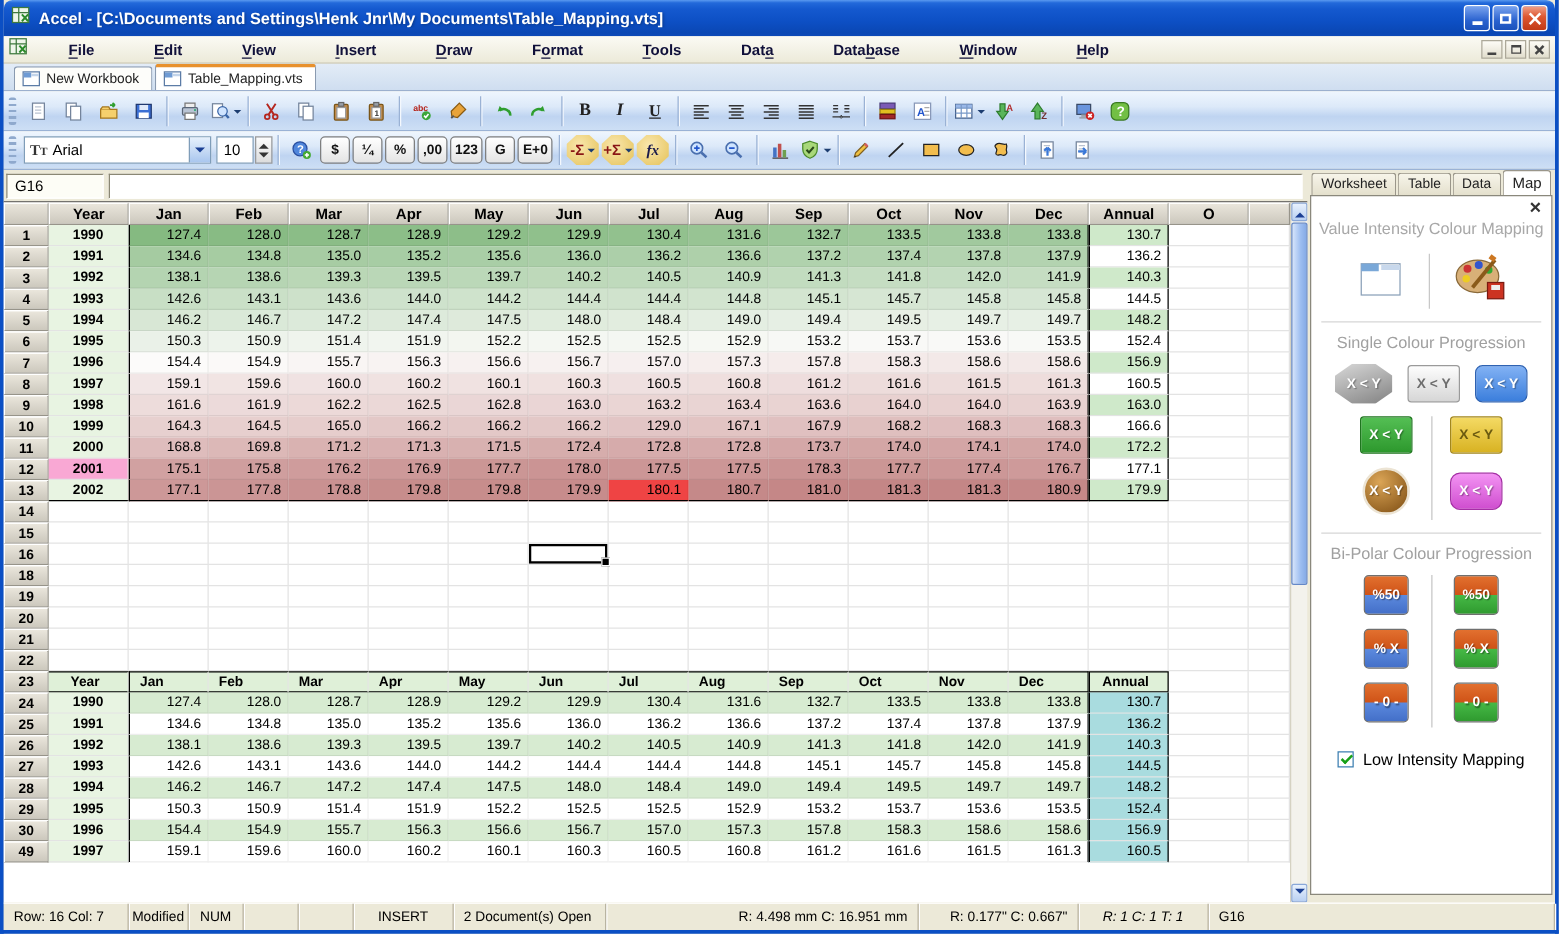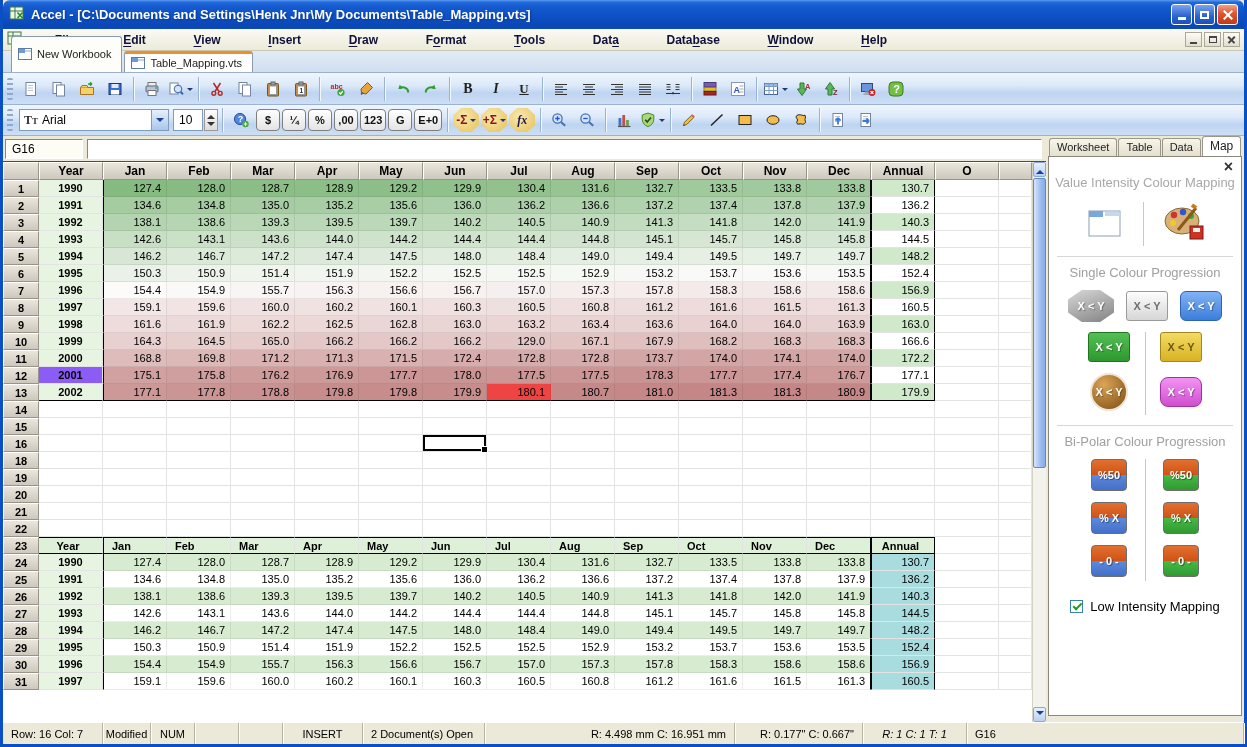--- a/index.html
+++ b/index.html
@@ -28,21 +28,21 @@
   .mdibtns{margin-left:auto;display:flex;gap:2px}
   .mdib{width:17px;height:15px;border:1px solid #aca899;background:linear-gradient(#fdfcf7,#e2decd);display:flex;align-items:center;justify-content:center;cursor:pointer}
   .mdib i{display:block}
   .mdib.mn i{width:7px;height:2px;background:#444;margin-top:6px}
   .mdib.rs i{width:8px;height:7px;border:1px solid #444;border-top:2px solid #444}
   .mdib.cl{position:relative}
   .mdib.cl i,.mdib.cl b{position:absolute;left:3px;top:6px;width:9px;height:1.6px;background:#444;transform:rotate(45deg)}
   .mdib.cl b{transform:rotate(-45deg)}
   
   .tabstrip{height:22px;flex:0 0 22px;background:linear-gradient(#e3ecf7,#cfdef0);display:flex;align-items:flex-end;padding-left:8px;border-bottom:1px solid #9cb0ce}
-  .wtab{display:flex;align-items:center;gap:5px;font-size:11px;background:#fdfdfa;border:1px solid #8a9ab0;border-bottom:none;border-radius:3px 3px 0 0;padding:2px 10px 3px 6px;margin-right:2px;height:36px;cursor:pointer;color:#222}
+  .wtab{display:flex;align-items:center;gap:5px;font-size:11px;background:#fdfdfa;border:1px solid #8a9ab0;border-bottom:none;border-radius:3px 3px 0 0;padding:2px 10px 3px 6px;margin-right:2px;height:19px;cursor:pointer;color:#222}
   .wtab.active{height:21px;border-top:3px solid #e8912d;background:#fff;font-weight:normal}
   .wtabicon{width:14px;height:12px;border:1px solid #5c7ca6;background:#fff;position:relative}
   .wtabicon::before{content:"";position:absolute;left:0;top:0;width:6px;height:4px;background:#6f9bd4}
   .wtabicon::after{content:"";position:absolute;right:0;top:1px;width:6px;height:2px;background:#c2d4ea}
   
   .toolbar{display:flex;align-items:center;background:linear-gradient(180deg,#eff6fe 0%,#dce9f9 40%,#bfd4f1 65%,#cddff5 100%);border-bottom:1px solid #9ab2d5;padding:0 2px}
   #tb1{height:32px;flex:0 0 32px}
   #tb2{height:31px;flex:0 0 31px}
   .grip{width:6px;height:22px;margin:0 4px 0 2px;background:repeating-linear-gradient(180deg,#8fa9cd 0 2px,transparent 2px 5px);border-radius:2px}
   .tsep{width:1px;height:24px;background:#9ab2d5;box-shadow:1px 0 0 #f4f8fd;margin:0 4px}
@@ -753,21 +753,21 @@
               <div class="c colored" style="width: 64px; flex: 0 0 64px; background: rgb(212, 167, 167);">173.7</div>
               <div class="c colored" style="width: 64px; flex: 0 0 64px; background: rgb(211, 166, 165);">174.0</div>
               <div class="c colored" style="width: 64px; flex: 0 0 64px; background: rgb(211, 165, 165);">174.1</div>
               <div class="c colored br" style="width: 64px; flex: 0 0 64px; background: rgb(211, 166, 165);">174.0</div>
               <div class="c bl br" style="width: 64px; flex: 0 0 64px; background: rgb(207, 233, 202);">172.2</div>
               <div class="c empty" style="width: 64px; flex: 0 0 64px;"></div>
               <div class="c empty" style="width: 33px; flex: 0 0 33px;"></div>
             </div>
             <div class="grow">
               <div class="rh">12</div>
-              <div class="c year" style="width: 64px; flex: 0 0 64px; background: #8b5cf6;">2001</div>
+              <div class="c year" style="width: 64px; flex: 0 0 64px; background: #f9a8d4;">2001</div>
               <div class="c colored bl" style="width: 64px; flex: 0 0 64px; background: rgb(209, 161, 161);">175.1</div>
               <div class="c colored" style="width: 64px; flex: 0 0 64px; background: rgb(207, 158, 158);">175.8</div>
               <div class="c colored" style="width: 64px; flex: 0 0 64px; background: rgb(207, 156, 156);">176.2</div>
               <div class="c colored" style="width: 64px; flex: 0 0 64px; background: rgb(205, 153, 153);">176.9</div>
               <div class="c colored" style="width: 64px; flex: 0 0 64px; background: rgb(203, 150, 149);">177.7</div>
               <div class="c colored" style="width: 64px; flex: 0 0 64px; background: rgb(203, 148, 148);">178.0</div>
               <div class="c colored" style="width: 64px; flex: 0 0 64px; background: rgb(204, 150, 150);">177.5</div>
               <div class="c colored" style="width: 64px; flex: 0 0 64px; background: rgb(204, 150, 150);">177.5</div>
               <div class="c colored" style="width: 64px; flex: 0 0 64px; background: rgb(202, 147, 147);">178.3</div>
               <div class="c colored" style="width: 64px; flex: 0 0 64px; background: rgb(203, 150, 149);">177.7</div>
@@ -1094,21 +1094,21 @@
               <div class="c colored" style="width: 64px; flex: 0 0 64px; background: rgb(215, 235, 209);">157.3</div>
               <div class="c colored" style="width: 64px; flex: 0 0 64px; background: rgb(215, 235, 209);">157.8</div>
               <div class="c colored" style="width: 64px; flex: 0 0 64px; background: rgb(215, 235, 209);">158.3</div>
               <div class="c colored" style="width: 64px; flex: 0 0 64px; background: rgb(215, 235, 209);">158.6</div>
               <div class="c colored br" style="width: 64px; flex: 0 0 64px; background: rgb(215, 235, 209);">158.6</div>
               <div class="c bl br" style="width: 64px; flex: 0 0 64px; background: rgb(169, 220, 223);">156.9</div>
               <div class="c empty" style="width: 64px; flex: 0 0 64px;"></div>
               <div class="c empty" style="width: 33px; flex: 0 0 33px;"></div>
             </div>
             <div class="grow">
-              <div class="rh">31</div>
+              <div class="rh">49</div>
               <div class="c year" style="width: 64px; flex: 0 0 64px; background: rgb(232, 244, 226);">1997</div>
               <div class="c colored bl" style="width: 64px; flex: 0 0 64px; background: rgb(255, 255, 255);">159.1</div>
               <div class="c colored" style="width: 64px; flex: 0 0 64px; background: rgb(255, 255, 255);">159.6</div>
               <div class="c colored" style="width: 64px; flex: 0 0 64px; background: rgb(255, 255, 255);">160.0</div>
               <div class="c colored" style="width: 64px; flex: 0 0 64px; background: rgb(255, 255, 255);">160.2</div>
               <div class="c colored" style="width: 64px; flex: 0 0 64px; background: rgb(255, 255, 255);">160.1</div>
               <div class="c colored" style="width: 64px; flex: 0 0 64px; background: rgb(255, 255, 255);">160.3</div>
               <div class="c colored" style="width: 64px; flex: 0 0 64px; background: rgb(255, 255, 255);">160.5</div>
               <div class="c colored" style="width: 64px; flex: 0 0 64px; background: rgb(255, 255, 255);">160.8</div>
               <div class="c colored" style="width: 64px; flex: 0 0 64px; background: rgb(255, 255, 255);">161.2</div>

